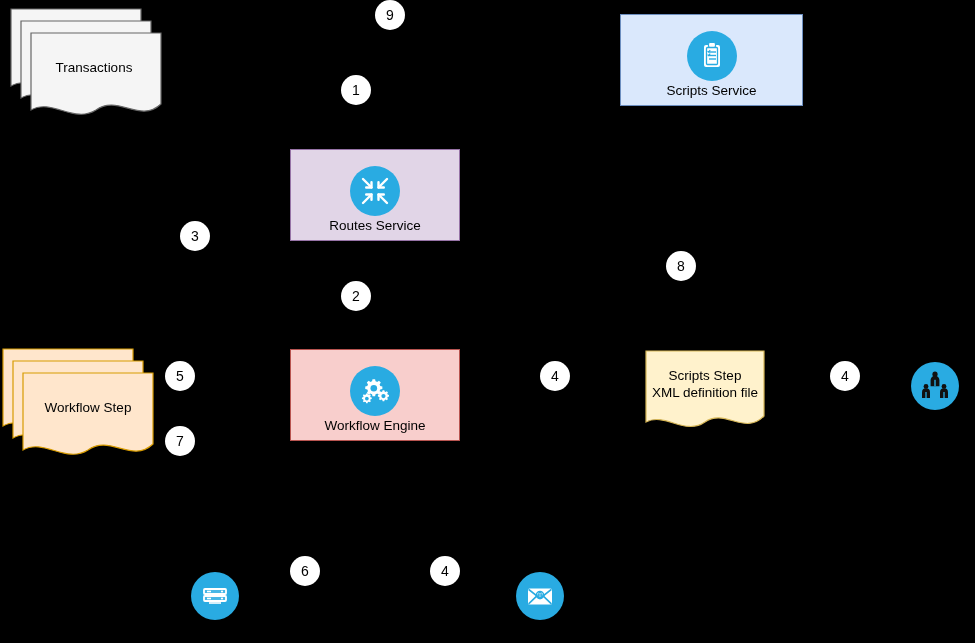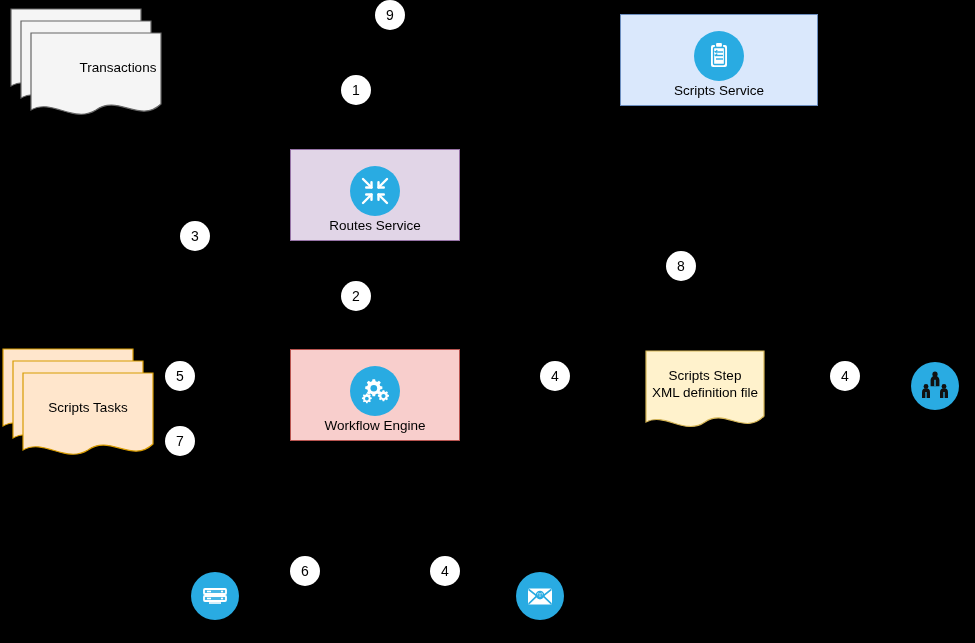--- a/index.html
+++ b/index.html
@@ -107,53 +107,53 @@
     <div class="doc-sheet" style="left:10px; top:12px;">
       <svg width="132" height="92" viewBox="0 0 132 92">
         <path d="M1,1 H131 V72 C110,92 88,62 66,78 C44,92 22,66 1,78 Z" fill="#F5F5F5" stroke="#666666" stroke-width="1.2"></path>
       </svg>
     </div>
     <div class="doc-sheet" style="left:20px; top:24px;">
       <svg width="132" height="92" viewBox="0 0 132 92">
         <path d="M1,1 H131 V72 C110,92 88,62 66,78 C44,92 22,66 1,78 Z" fill="#F5F5F5" stroke="#666666" stroke-width="1.2"></path>
       </svg>
     </div>
-    <div class="doc-label" style="left:20px; top:52px; width:128px;padding-left:24px;">Transactions</div>
+    <div class="doc-label" style="left:20px; top:52px; width:128px;">Transactions</div>
   </div>
 
   <div class="doc-stack" style="left:2px; top:348px; width:142px; height:100px;">
     <div class="doc-sheet" style="left:0px; top:0px;">
       <svg width="132" height="92" viewBox="0 0 132 92">
         <path d="M1,1 H131 V72 C110,92 88,62 66,78 C44,92 22,66 1,78 Z" fill="#FFE6CC" stroke="#D79B00" stroke-width="1.2"></path>
       </svg>
     </div>
     <div class="doc-sheet" style="left:10px; top:12px;">
       <svg width="132" height="92" viewBox="0 0 132 92">
         <path d="M1,1 H131 V72 C110,92 88,62 66,78 C44,92 22,66 1,78 Z" fill="#FFE6CC" stroke="#D79B00" stroke-width="1.2"></path>
       </svg>
     </div>
     <div class="doc-sheet" style="left:20px; top:24px;">
       <svg width="132" height="92" viewBox="0 0 132 92">
         <path d="M1,1 H131 V72 C110,92 88,62 66,78 C44,92 22,66 1,78 Z" fill="#FFE6CC" stroke="#D79B00" stroke-width="1.2"></path>
       </svg>
     </div>
-    <div class="doc-label" style="left:20px; top:52px; width:132px;">Scripts Tasks</div>
+    <div class="doc-label" style="left:20px; top:52px; width:132px;">Workflow Step</div>
   </div>
 
   <div class="doc-stack" style="left:645px; top:350px; width:122px; height:88px;">
     <div class="doc-sheet" style="left:0px; top:0px;">
       <svg width="120" height="86" viewBox="0 0 120 86">
         <path d="M1,1 H119 V66 C100,86 80,58 60,72 C40,86 20,62 1,72 Z" fill="#FFF2CC" stroke="#D6B656" stroke-width="1.2"></path>
       </svg>
     </div>
     <div class="doc-label" style="left:0px; top:18px; width:120px; white-space:pre-line;">Scripts Step
 XML definition file</div>
   </div>
 
-  <div class="node service-box" style="left:620px; top:14px; width:198px; height:92px; background:#DAE8FC; border-color:#6C8EBF;">
+  <div class="node service-box" style="left:620px; top:14px; width:183px; height:92px; background:#DAE8FC; border-color:#6C8EBF;">
     <div class="svc-icon">
       <svg width="32" height="32" viewBox="0 0 32 32">
         <rect x="8" y="5" width="16" height="22" rx="2" fill="#FFFFFF"></rect>
         <rect x="12.5" y="2.5" width="7" height="5" rx="1.6" fill="#FFFFFF" stroke="#29ABE2" stroke-width="1.2"></rect>
         <rect x="10.5" y="7.5" width="11" height="17" rx="1" fill="none" stroke="#29ABE2" stroke-width="1.3"></rect>
         <line x1="13" y1="12" x2="20" y2="12" stroke="#29ABE2" stroke-width="1.4"></line>
         <line x1="13" y1="15.5" x2="20" y2="15.5" stroke="#29ABE2" stroke-width="1.4"></line>
         <line x1="13" y1="19" x2="20" y2="19" stroke="#29ABE2" stroke-width="1.4"></line>
         <polyline points="11.6,11.2 12.6,12.2 14.2,10.2" fill="none" stroke="#29ABE2" stroke-width="1.2"></polyline>
         <polyline points="11.6,14.7 12.6,15.7 14.2,13.7" fill="none" stroke="#29ABE2" stroke-width="1.2"></polyline>

